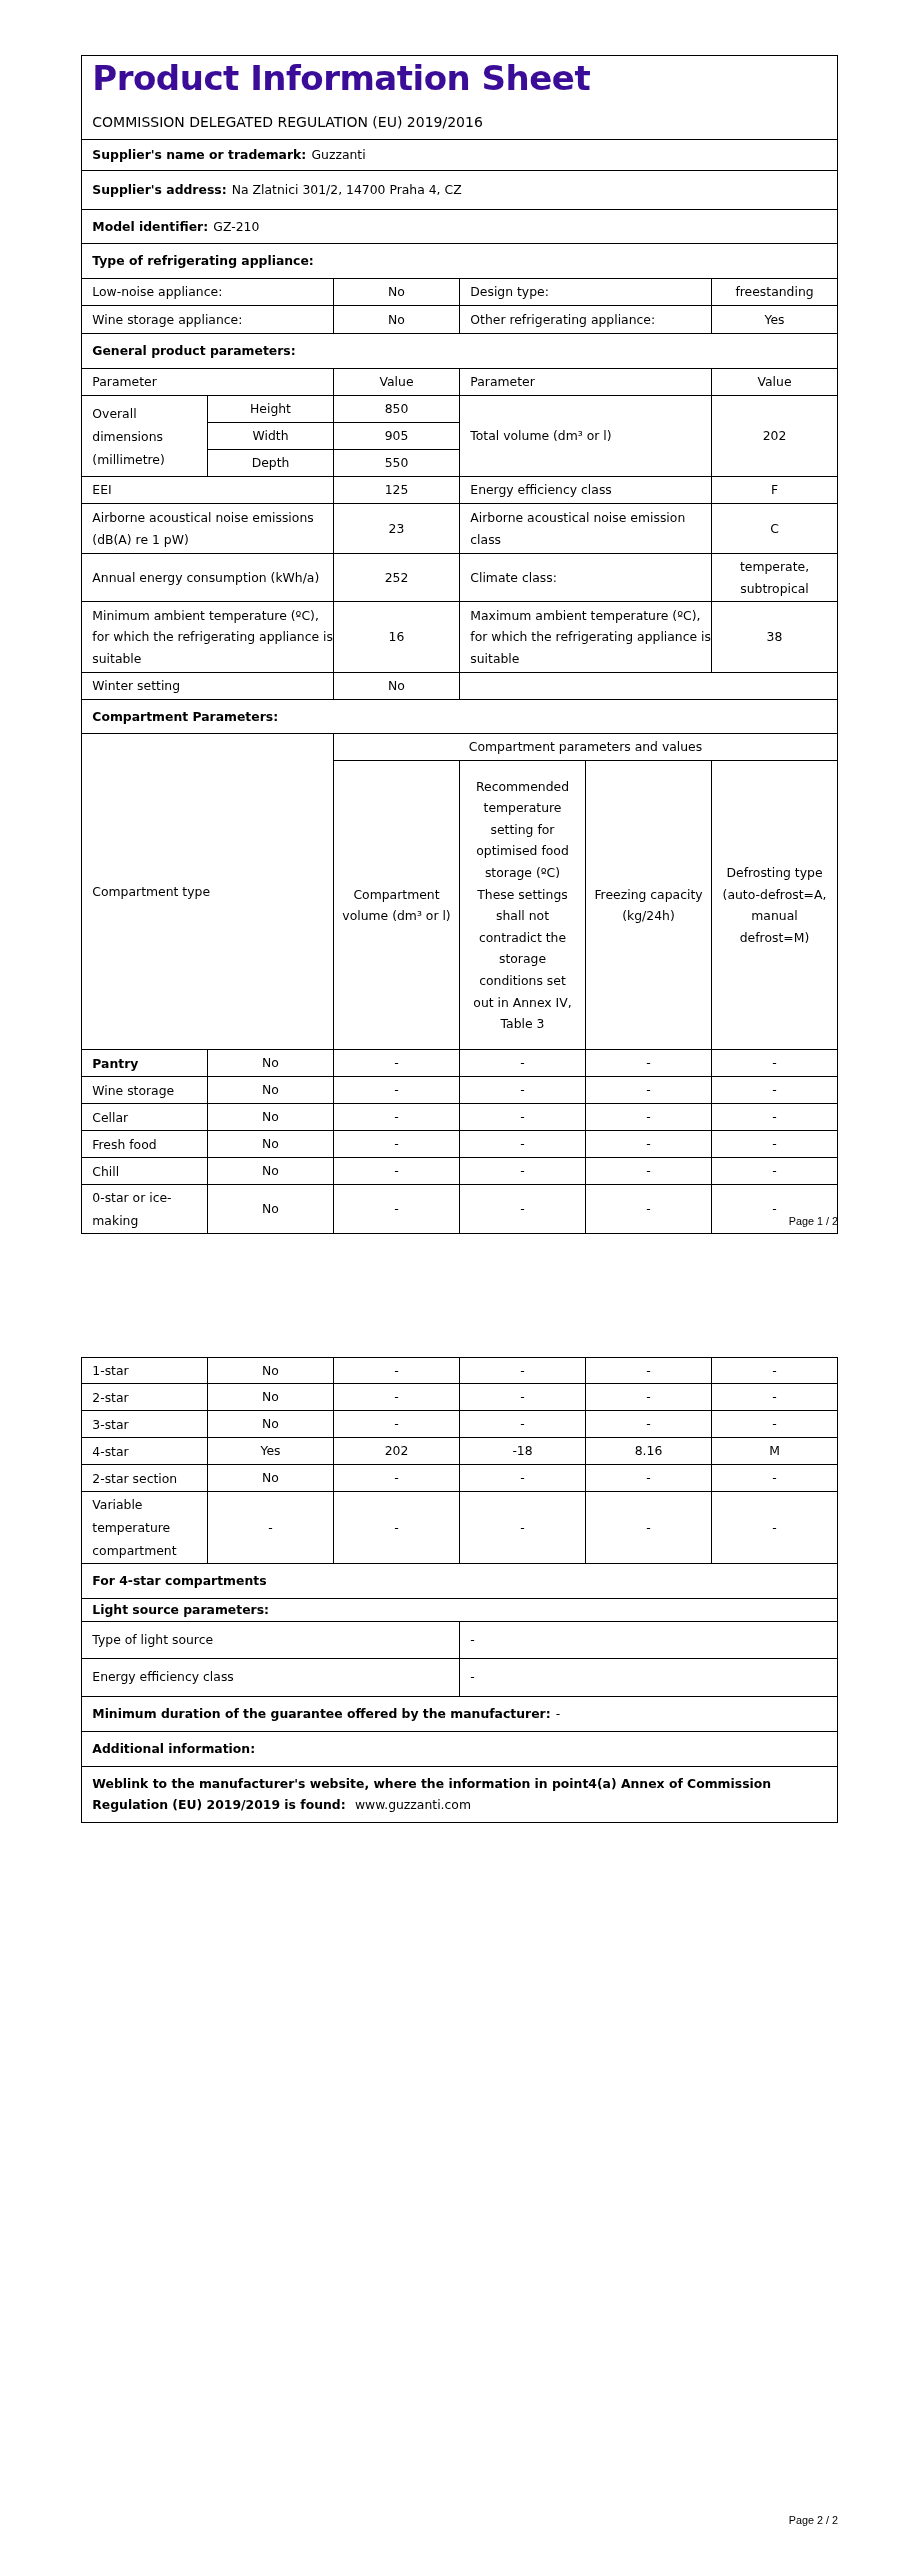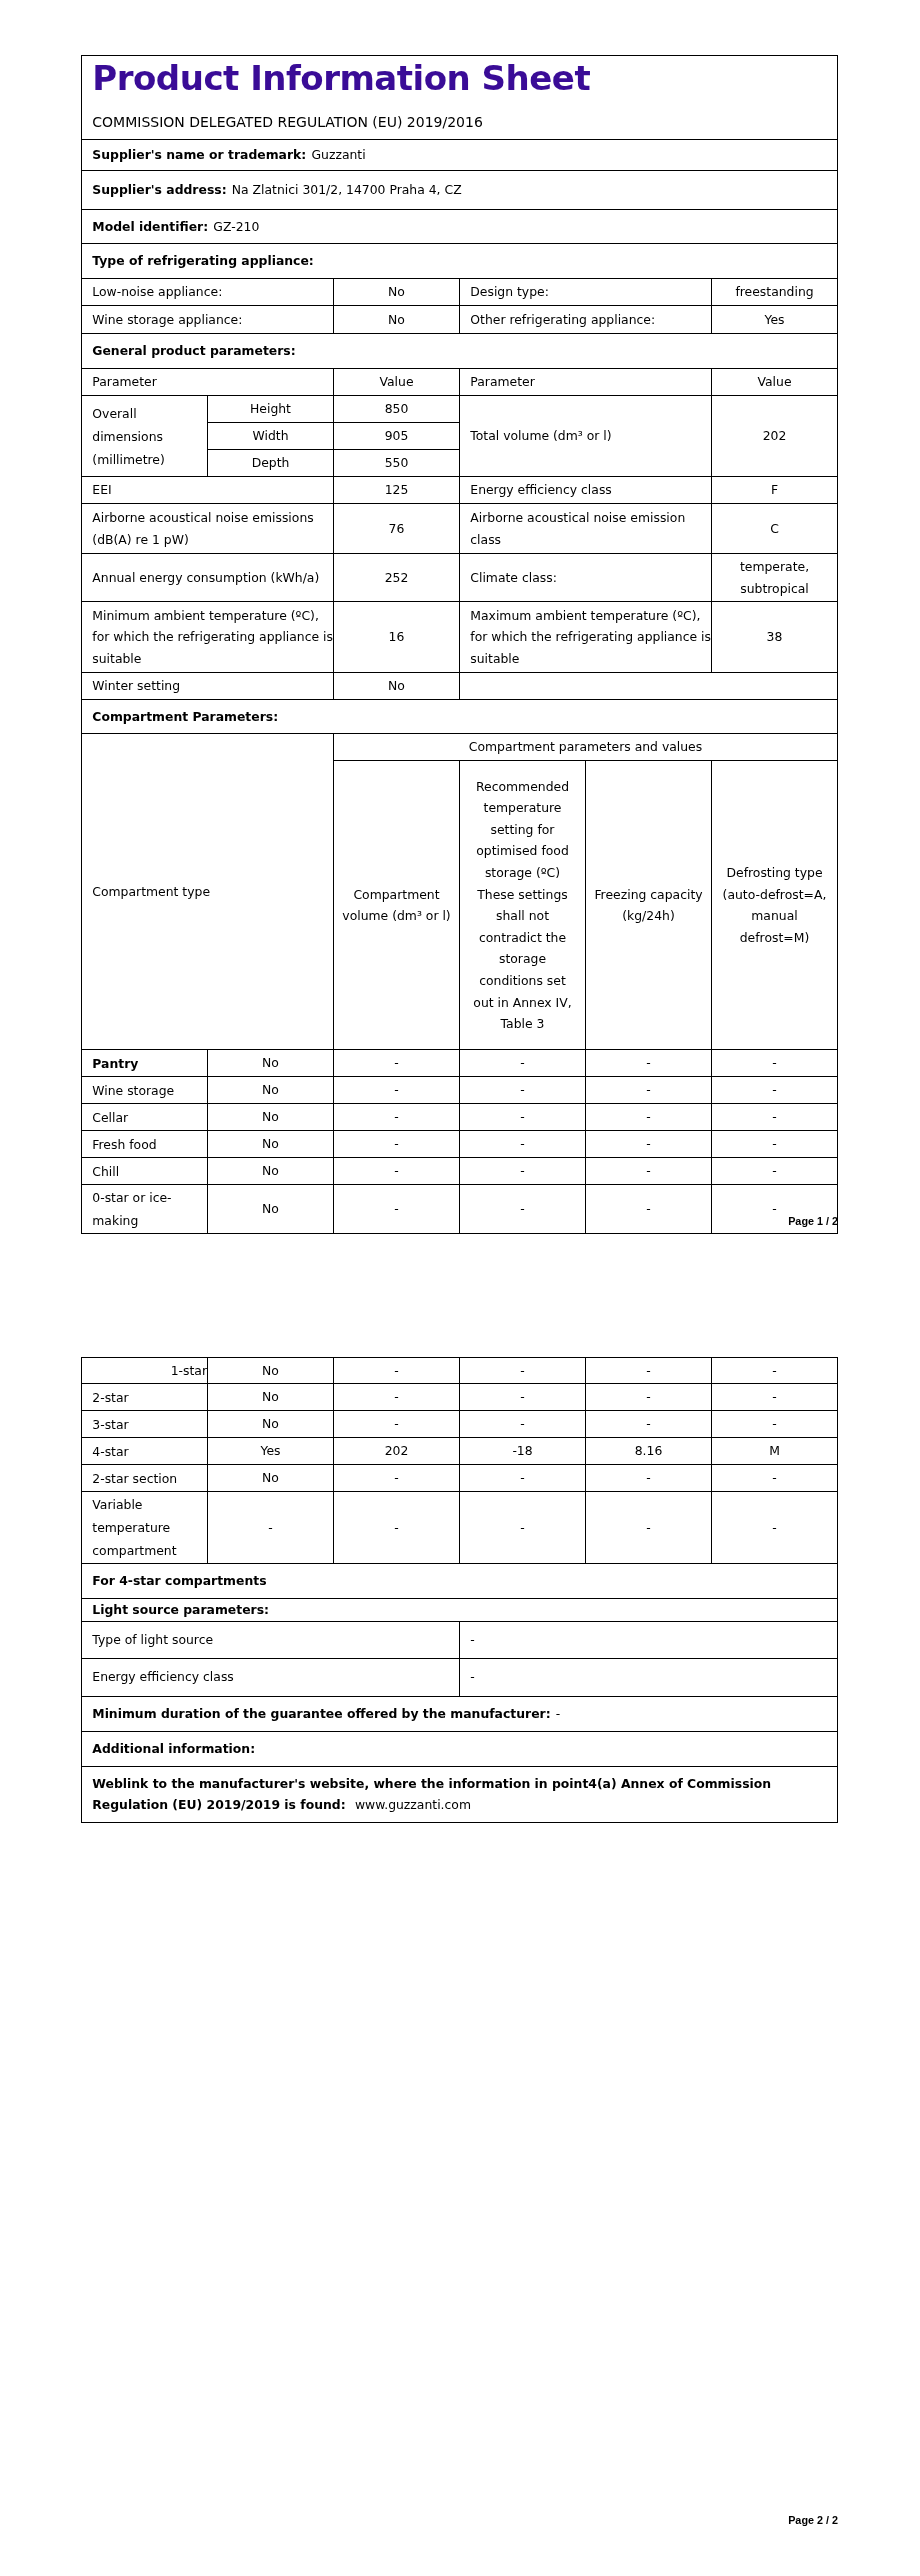--- a/index.html
+++ b/index.html
@@ -8,21 +8,21 @@
   .tbl td { border: 1.5px solid #000; padding: 0 0 0 10.3px; vertical-align: middle; box-sizing: border-box; overflow: hidden; }
   .tbl td.c { text-align: center; padding: 0 3.1px; }
   .tbl td.b { font-weight: bold; }
   .tbl col { width: 126px; }
   #p1 { top: 55px; }
   #p2 { top: 1357px; }
   .title { color: #3a0c97; font-size: 34px; font-weight: bold; line-height: 41px; display: block; margin-top: 2.1px; letter-spacing: -0.5px; }
   .subtitle { font-size: 14px; display: block; margin-top: 13.4px; margin-bottom: 5.2px; }
   .lbl { font-weight: bold; }
   .val { font-weight: normal; margin-left: 5.2px; }
-  .pageno { position: absolute; font-family: "Liberation Sans", sans-serif; font-weight: bold; font-size: 10.8px; right: calc(920px - 838px); }
+  .pageno { position: absolute; font-family: "Liberation Sans", sans-serif; font-weight: normal; font-size: 10.8px; right: calc(920px - 838px); }
   #pg1 { top: 1215px; }
   #pg2 { top: 2514px; }
 </style>
 </head>
 <body>
 
 <table class="tbl" id="p1">
   <colgroup>
       <col>
       <col>
@@ -87,21 +87,21 @@
     <td class="c">550</td>
   </tr>
   <tr style="height:27px">
     <td colspan="2">EEI</td>
     <td class="c">125</td>
     <td colspan="2">Energy efficiency class</td>
     <td class="c">F</td>
   </tr>
   <tr style="height:50px">
     <td colspan="2">Airborne acoustical noise emissions (dB(A) re 1 pW)</td>
-    <td class="c">76</td>
+    <td class="c">23</td>
     <td colspan="2">Airborne acoustical noise emission class</td>
     <td class="c">C</td>
   </tr>
   <tr style="height:48px">
     <td colspan="2">Annual energy consumption (kWh/a)</td>
     <td class="c">252</td>
     <td colspan="2">Climate class:</td>
     <td class="c">temperate, subtropical</td>
   </tr>
   <tr style="height:71px">
@@ -187,21 +187,21 @@
   <colgroup>
       <col>
       <col>
       <col>
       <col>
       <col>
       <col>
     </colgroup>
     <tbody id="rows-page2">
       <tr style="height: 26px;">
-        <td style="line-height: 23px; text-align: right;">1-star</td>
+        <td style="line-height: 23px;">1-star</td>
         <td class="c">No</td>
         <td class="c">-</td>
         <td class="c">-</td>
         <td class="c">-</td>
         <td class="c">-</td>
       </tr>
       <tr style="height: 27px;">
         <td style="line-height: 23px;">2-star</td>
         <td class="c">No</td>
         <td class="c">-</td>

